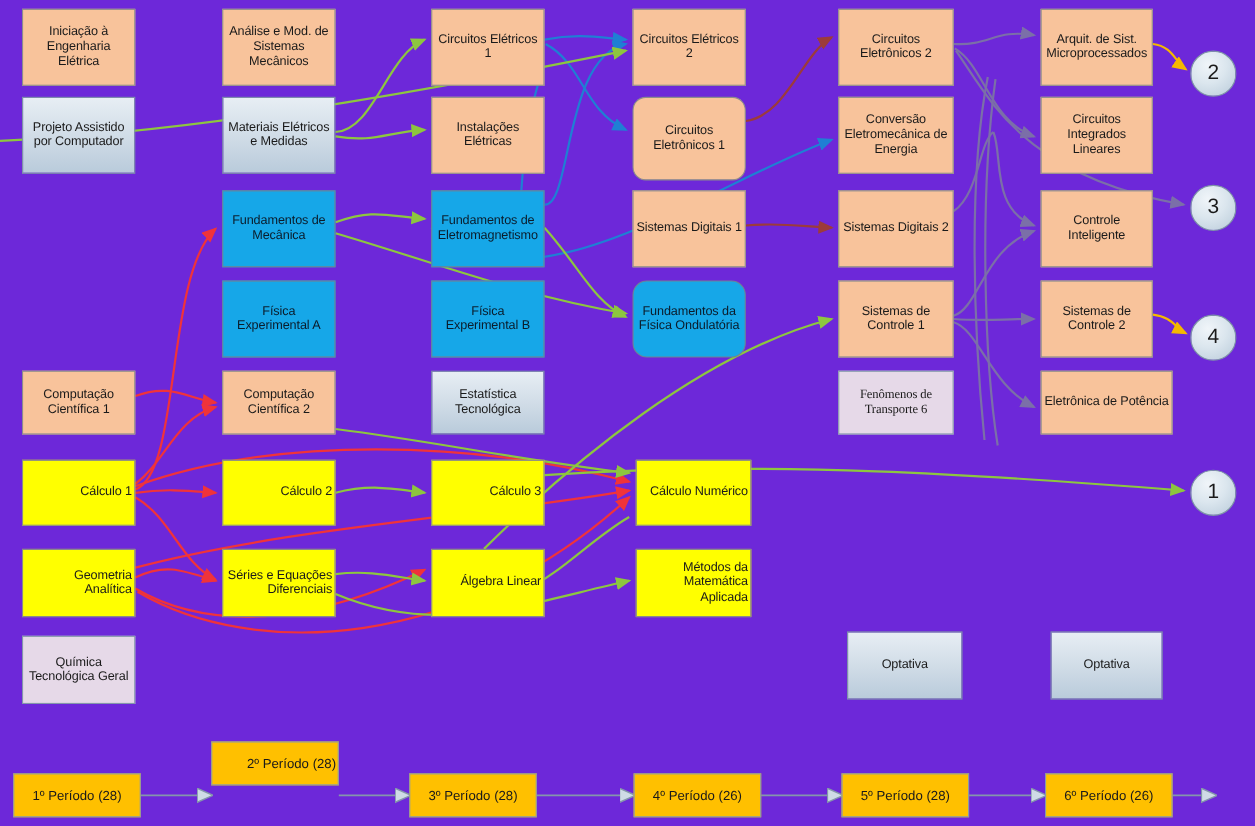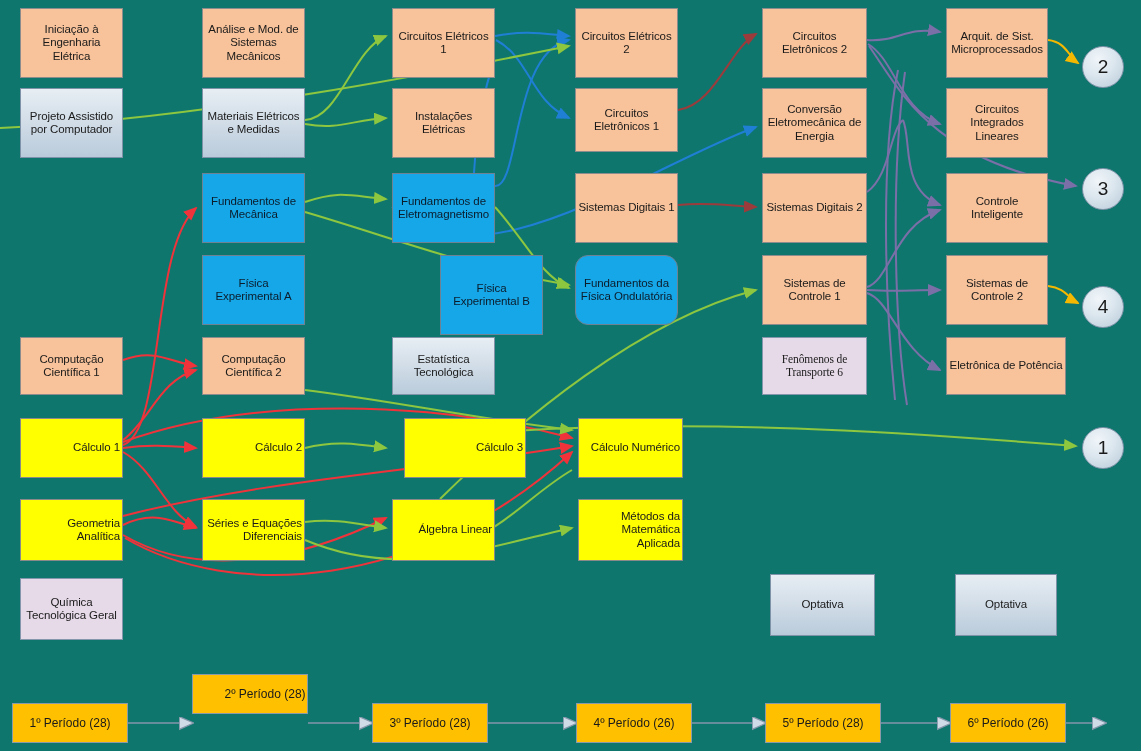--- a/index.html
+++ b/index.html
@@ -4,21 +4,21 @@
 <style>
   html, body {
     margin: 0;
     padding: 0;
     background: #ffffff;
   }
   #canvas {
     position: relative;
     width: 1141px;
     height: 751px;
-    background: #0f766e;
+    background: #6d28d9;
     font-family: "Liberation Sans", sans-serif;
     overflow: hidden;
   }
   #edges {
     position: absolute;
     left: 0; top: 0;
     width: 1141px;
     height: 751px;
     pointer-events: none;
   }
@@ -199,21 +199,21 @@
       </div>
       <div class="node c-orange" style="left: 392px; top: 8px; width: 103px; height: 70px;">
         <span>Circuitos Elétricos 1</span>
       </div>
       <div class="node c-orange" style="left: 392px; top: 88px; width: 103px; height: 70px;">
         <span>Instalações Elétricas</span>
       </div>
       <div class="node c-orange" style="left: 575px; top: 8px; width: 103px; height: 70px;">
         <span>Circuitos Elétricos 2</span>
       </div>
-      <div class="node c-orange" style="left: 575px; top: 88px; width: 103px; height: 64px;">
+      <div class="node c-orange" style="left: 575px; top: 88px; width: 103px; height: 76px; border-radius: 12px;">
         <span>Circuitos Eletrônicos 1</span>
       </div>
       <div class="node c-orange" style="left: 762px; top: 8px; width: 105px; height: 70px;">
         <span>Circuitos Eletrônicos 2</span>
       </div>
       <div class="node c-orange" style="left: 762px; top: 88px; width: 105px; height: 70px;">
         <span>Conversão Eletromecânica de Energia</span>
       </div>
       <div class="node c-orange" style="left: 946px; top: 8px; width: 102px; height: 70px;">
         <span>Arquit. de Sist. Microprocessados</span>
@@ -232,21 +232,21 @@
       </div>
       <div class="node c-orange" style="left: 762px; top: 173px; width: 105px; height: 70px;">
         <span>Sistemas Digitais 2</span>
       </div>
       <div class="node c-orange" style="left: 946px; top: 173px; width: 102px; height: 70px;">
         <span>Controle Inteligente</span>
       </div>
       <div class="node c-blue" style="left: 202px; top: 255px; width: 103px; height: 70px;">
         <span>Física Experimental A</span>
       </div>
-      <div class="node c-blue" style="left: 392px; top: 255px; width: 103px; height: 80px; margin-left: 48px;">
+      <div class="node c-blue" style="left: 392px; top: 255px; width: 103px; height: 70px;">
         <span>Física Experimental B</span>
       </div>
       <div class="node c-blue" style="left: 575px; top: 255px; width: 103px; height: 70px; border-radius: 13px;">
         <span>Fundamentos da Física Ondulatória</span>
       </div>
       <div class="node c-orange" style="left: 762px; top: 255px; width: 105px; height: 70px;">
         <span>Sistemas de Controle 1</span>
       </div>
       <div class="node c-orange" style="left: 946px; top: 255px; width: 102px; height: 70px;">
         <span>Sistemas de Controle 2</span>
@@ -265,21 +265,21 @@
       </div>
       <div class="node c-orange" style="left: 946px; top: 337px; width: 120px; height: 58px;">
         <span>Eletrônica de Potência</span>
       </div>
       <div class="node c-yellow" style="left: 20px; top: 418px; width: 103px; height: 60px;">
         <span>Cálculo 1</span>
       </div>
       <div class="node c-yellow" style="left: 202px; top: 418px; width: 103px; height: 60px;">
         <span>Cálculo 2</span>
       </div>
-      <div class="node c-yellow" style="left: 392px; top: 418px; width: 122px; height: 60px; margin-left: 12px;">
+      <div class="node c-yellow" style="left: 392px; top: 418px; width: 103px; height: 60px;">
         <span>Cálculo 3</span>
       </div>
       <div class="node c-yellow" style="left: 578px; top: 418px; width: 105px; height: 60px;">
         <span>Cálculo Numérico</span>
       </div>
       <div class="node c-yellow" style="left: 20px; top: 499px; width: 103px; height: 62px;">
         <span>Geometria Analítica</span>
       </div>
       <div class="node c-yellow" style="left: 202px; top: 499px; width: 103px; height: 62px;">
         <span>Séries e Equações Diferenciais</span>

